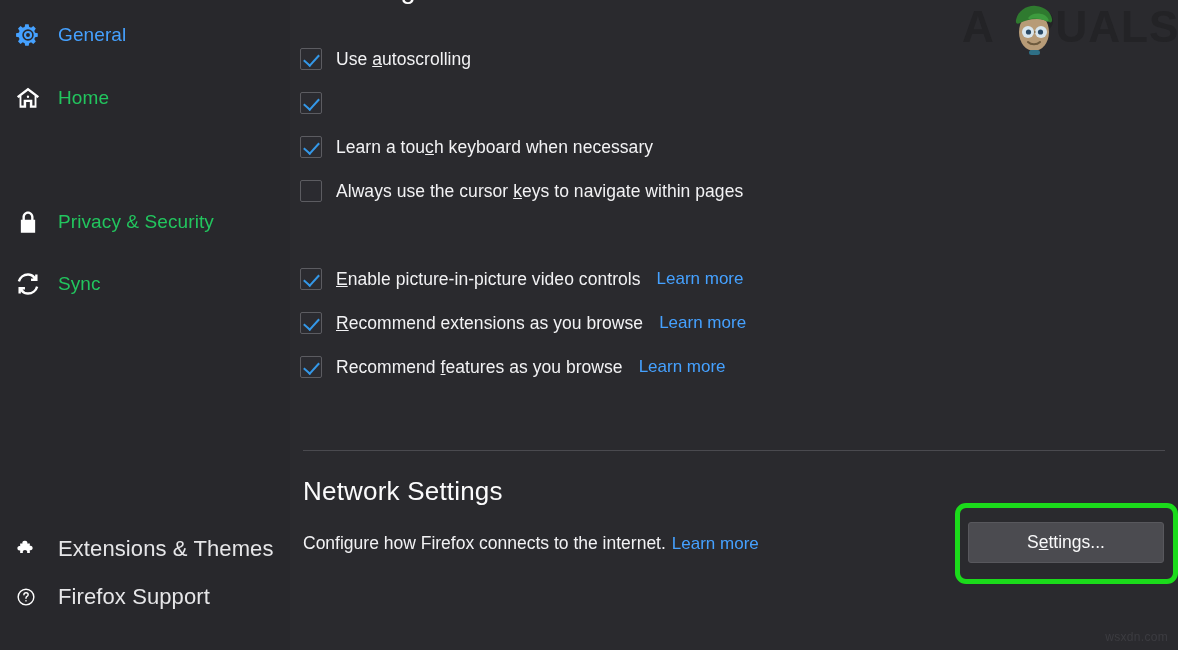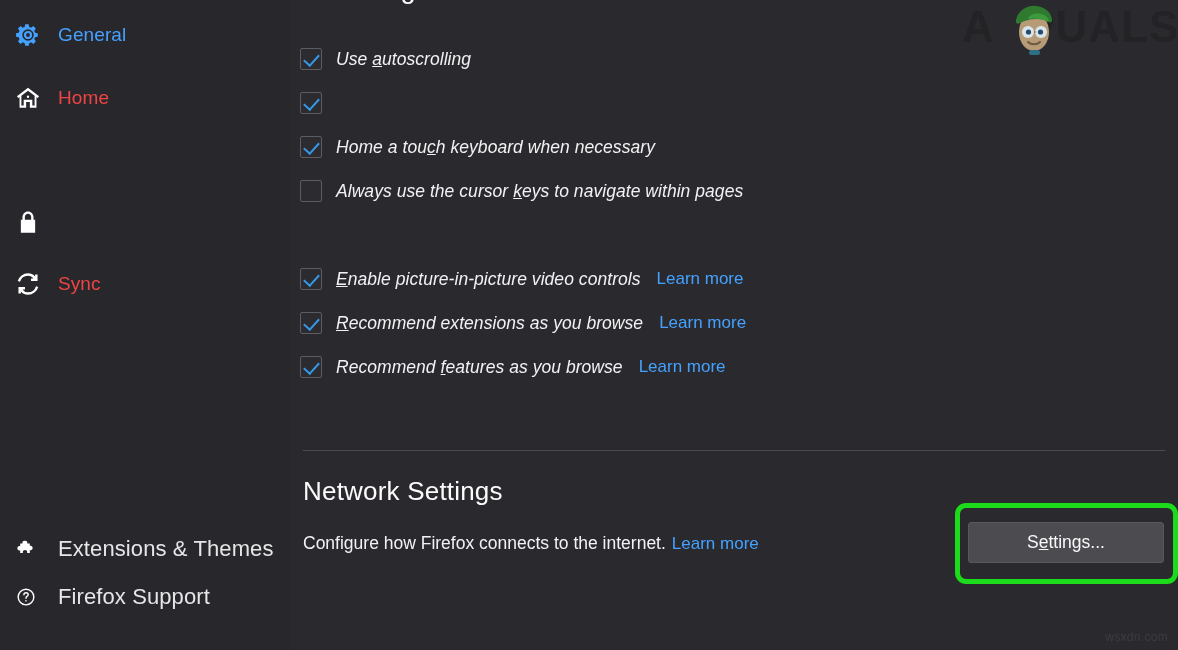--- a/index.html
+++ b/index.html
@@ -42,21 +42,21 @@
     height: 28px;
     flex: 0 0 28px;
     display: flex;
     align-items: center;
     justify-content: center;
     margin-right: 16px;
   }
   .nav-icon svg { display: block; }
   .nav-label {
     font-size: 19px;
-    color: #ef4444;
+    color: #22c55e;
     letter-spacing: 0.1px;
   }
   .nav-item.selected .nav-label { color: #45a1ff; }
 
   .nav-item.small .nav-icon { width: 24px; flex: 0 0 24px; height: 24px; margin-right: 20px; }
   .nav-item.small .nav-label { font-size: 22px; color: #e6e6e8; }
 
   
   #content {
     position: absolute;
@@ -106,21 +106,20 @@
     height: 13px;
     border: solid #3498e8;
     border-width: 0 2.6px 2.6px 0;
     transform: rotate(42deg);
   }
 
   .check-label {
     font-size: 17.5px;
     color: #f2f2f4;
     letter-spacing: 0.05px;
-    font-style: italic;
   }
   .check-label u { text-decoration: underline; text-underline-offset: 1px; }
 
   .learn-more {
     font-size: 17px;
     color: #45a1ff;
     margin-left: 16px;
     cursor: pointer;
   }
 
@@ -240,20 +239,21 @@
       <span class="nav-label">Home</span>
     </div>
 
 
     <div class="nav-item" style="top:205px">
       <span class="nav-icon">
         <svg width="26" height="26" viewBox="0 0 24 24" fill="#ffffff">
           <path d="M12 2.2c-2.8 0-5.1 2.3-5.1 5.1v2.6H5.4v12h13.2v-12h-1.5V7.3c0-2.8-2.3-5.1-5.1-5.1zm0 2.2c1.6 0 2.9 1.3 2.9 2.9v2.6H9.1V7.3c0-1.6 1.3-2.9 2.9-2.9z"></path>
         </svg>
       </span>
+      <span class="nav-label">Privacy &amp; Security</span>
     </div>
 
     <div class="nav-item" style="top:267px">
       <span class="nav-icon">
         <svg width="26" height="26" viewBox="0 0 24 24" fill="#ffffff">
           <path d="M12 4.3c2.1 0 3.95 1.05 5.05 2.65l-2.25.0v2.2h6.0V3.2h-2.2v1.9A9.05 9.05 0 0 0 12 2.1 9.9 9.9 0 0 0 2.5 9.3l2.15.65A7.7 7.7 0 0 1 12 4.3z"></path>
           <path d="M12 19.7a6.1 6.1 0 0 1-5.05-2.65h2.25v-2.2h-6v5.95h2.2v-1.9A9.05 9.05 0 0 0 12 21.9a9.9 9.9 0 0 0 9.5-7.2l-2.15-.65A7.7 7.7 0 0 1 12 19.7z"></path>
         </svg>
       </span>
       <span class="nav-label">Sync</span>
@@ -288,21 +288,21 @@
       <span class="checkbox checked"></span>
       <span class="check-label"><span>Use </span><u>a</u><span>utoscrolling</span></span>
     </div>
 
     <div class="check-row" style="top:90px">
       <span class="checkbox checked"></span>
     </div>
 
     <div class="check-row" style="top:134px">
       <span class="checkbox checked"></span>
-      <span class="check-label"><span>Home a tou</span><u>c</u><span>h keyboard when necessary</span></span>
+      <span class="check-label"><span>Learn a tou</span><u>c</u><span>h keyboard when necessary</span></span>
     </div>
 
     <div class="check-row" style="top:178px">
       <span class="checkbox"></span>
       <span class="check-label"><span>Always use the cursor </span><u>k</u><span>eys to navigate within pages</span></span>
     </div>
 
 
     <div class="check-row" style="top:266px">
       <span class="checkbox checked"></span>

